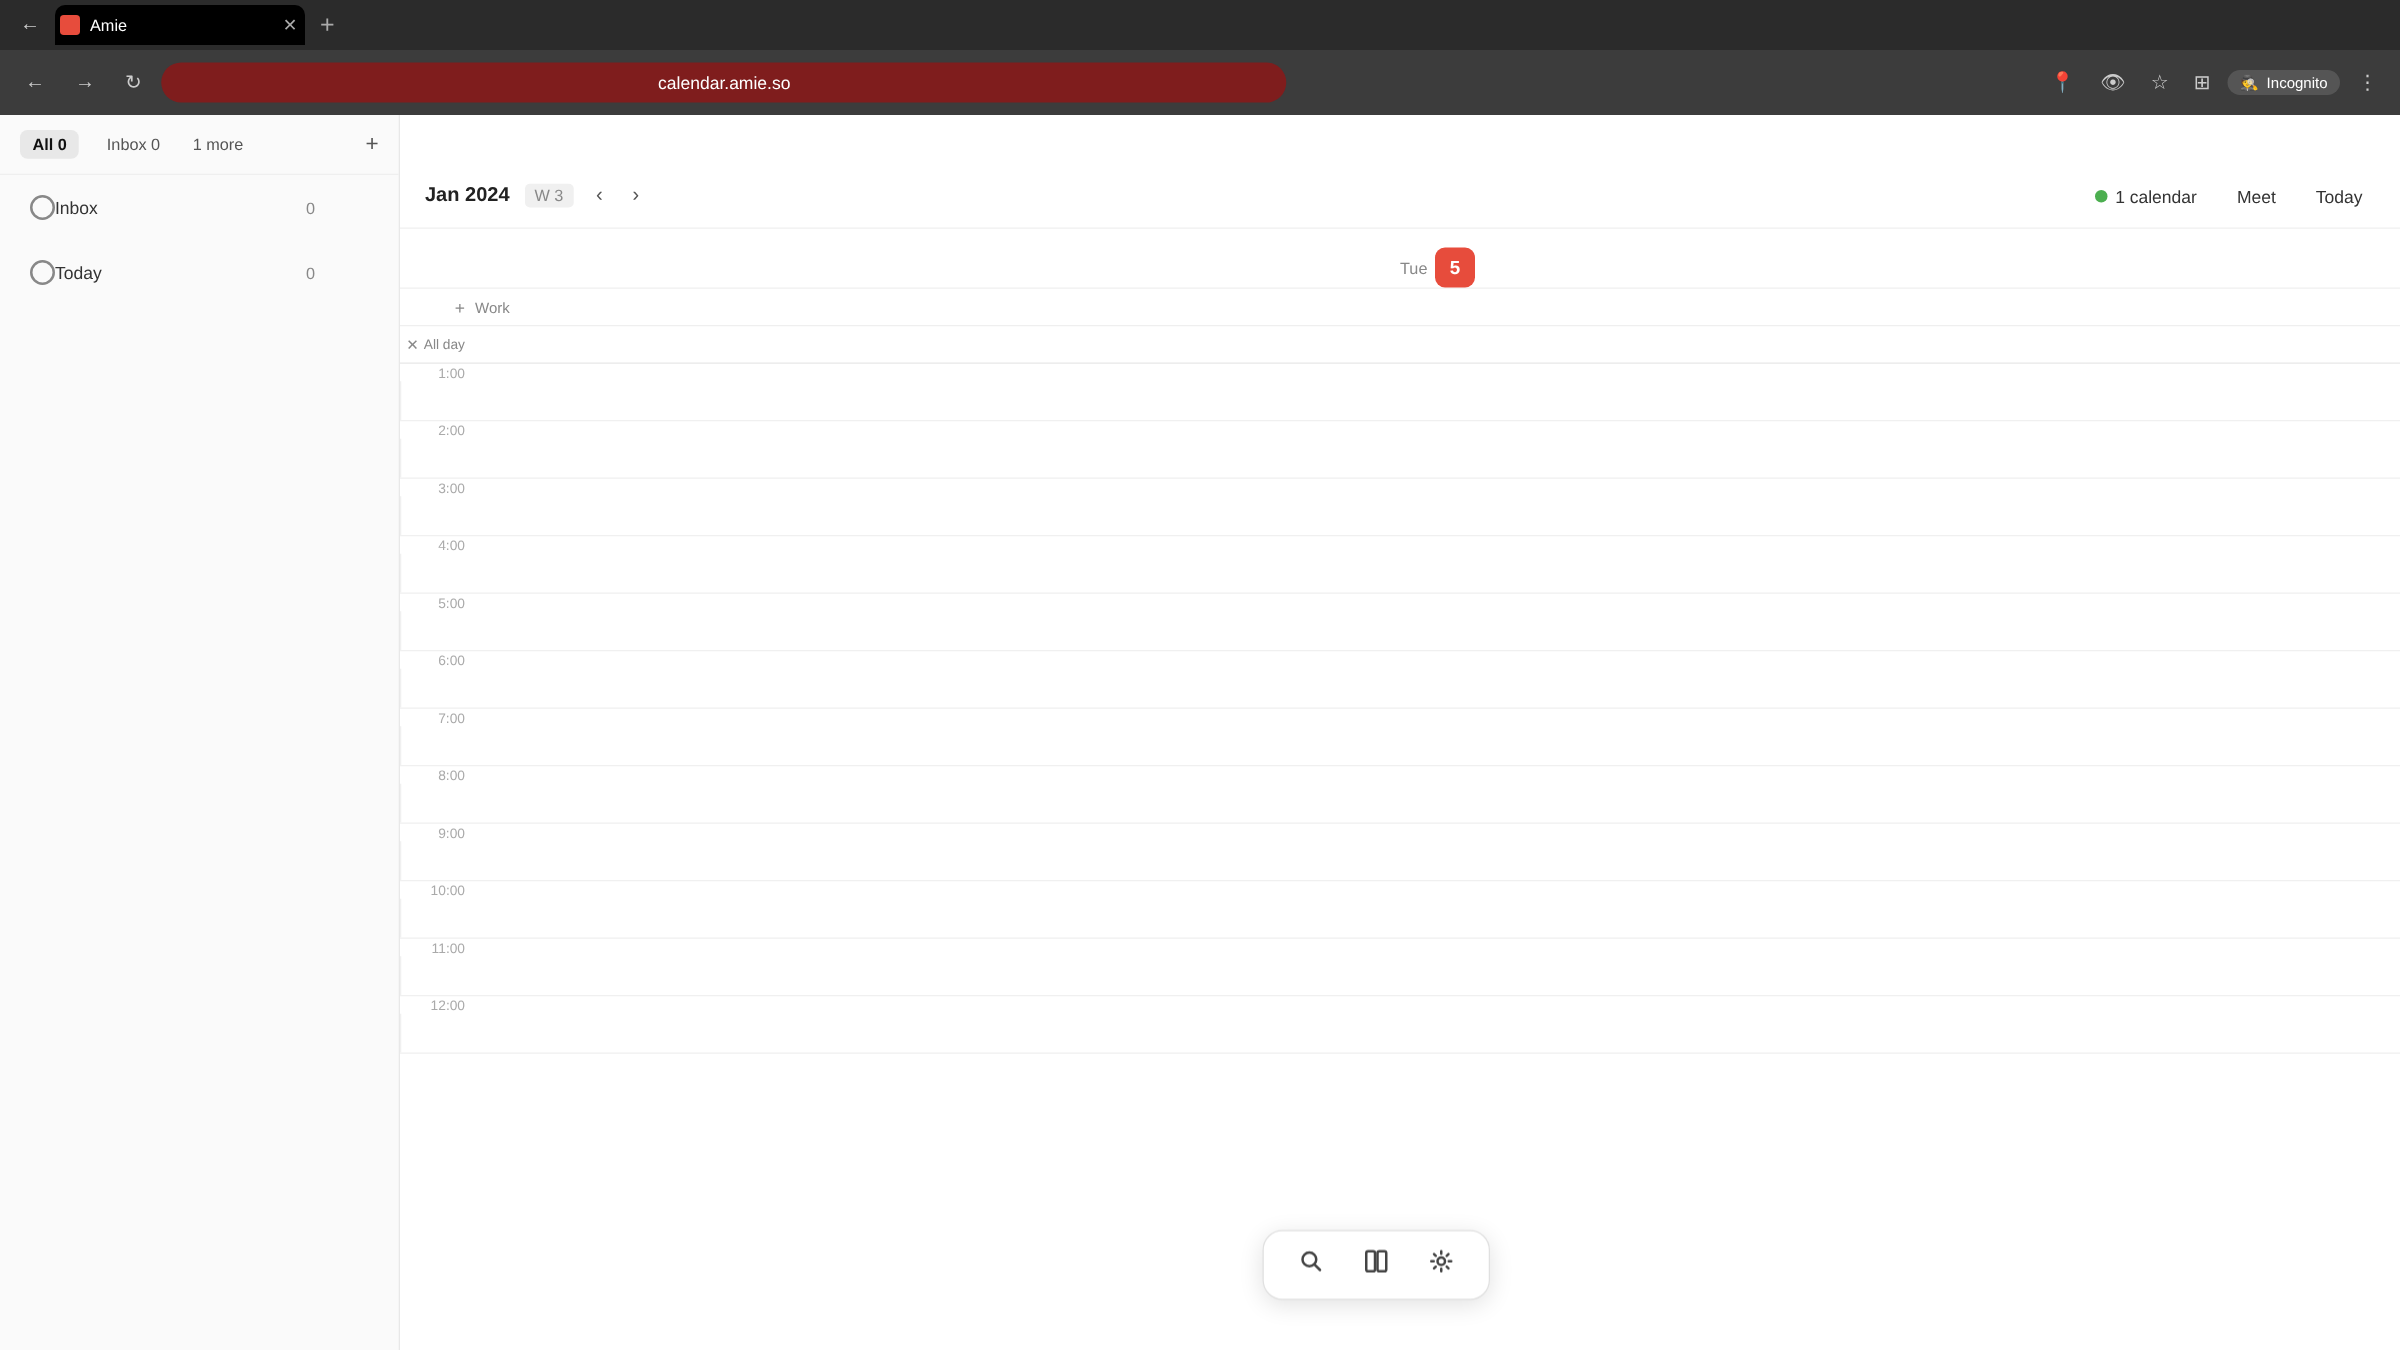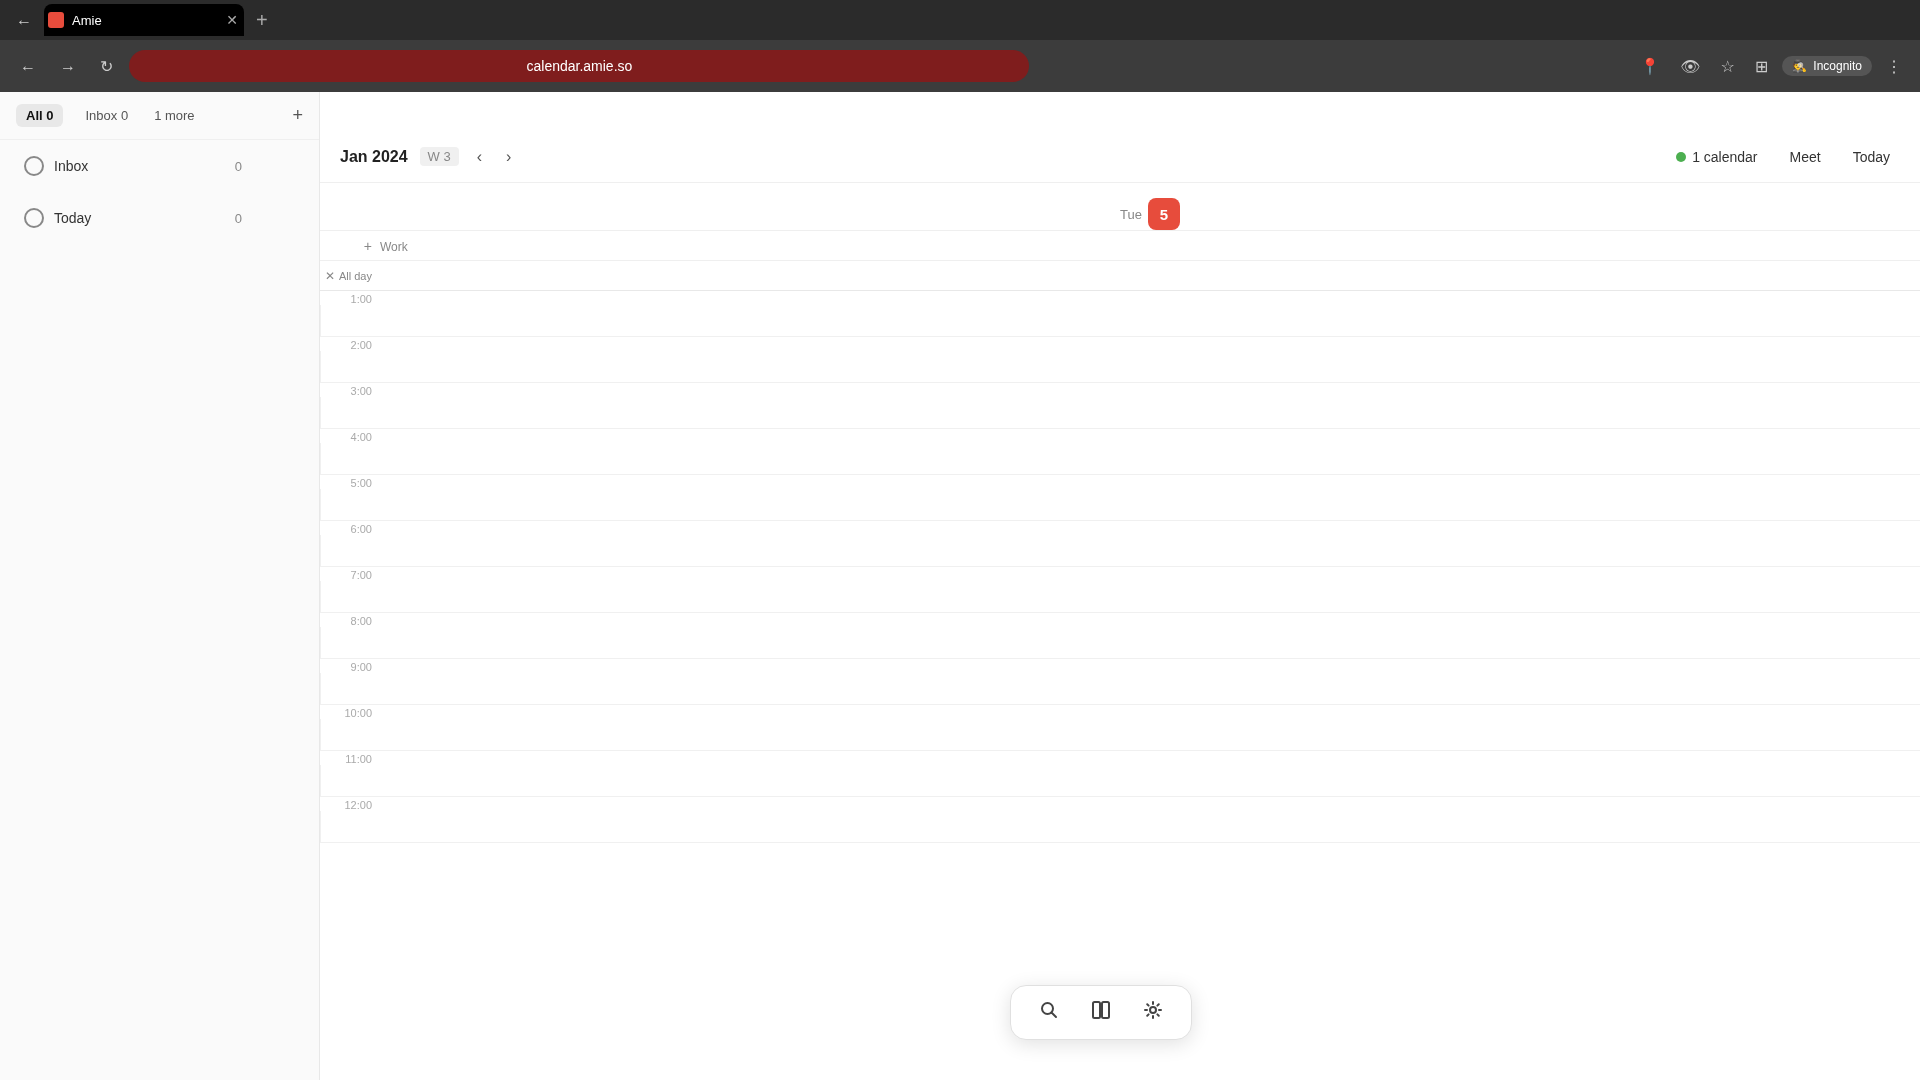--- a/index.html
+++ b/index.html
@@ -26,21 +26,21 @@
 
     
     .sidebar { width: 320px; border-right: 1px solid #e8e8e8; display: flex; flex-direction: column; background: #fafafa; flex-shrink: 0; }
     .sidebar-header { padding: 12px 16px; display: flex; align-items: center; gap: 12px; border-bottom: 1px solid #efefef; }
     .filter-tab { font-size: 13px; padding: 4px 10px; border-radius: 6px; cursor: pointer; border: none; background: none; color: #555; }
     .filter-tab.active { background: #e8e8e8; color: #111; font-weight: 600; }
     .filter-more { font-size: 13px; color: #555; cursor: pointer; background: none; border: none; margin-left: 4px; }
     .sidebar-add-btn { margin-left: auto; background: none; border: none; color: #555; font-size: 18px; cursor: pointer; }
 
     .sidebar-section { padding: 10px 16px; }
-    .sidebar-item { display: flex; align-items: center; gap: 10px; padding: 6px 8px; border-radius: 8px; cursor: pointer; }
+    .sidebar-item { display: flex; align-items: center; padding: 6px 8px; border-radius: 8px; cursor: pointer; }
     .sidebar-item-icon { width: 20px; height: 20px; border-radius: 50%; border: 2px solid #888; display: flex; align-items: center; justify-content: center; flex-shrink: 0; }
     .sidebar-item-label { font-size: 14px; color: #333; flex: 1; }
     .sidebar-item-count { font-size: 13px; color: #888; }
     .sidebar-item-actions { display: flex; gap: 4px; opacity: 0; }
     .sidebar-action-btn { background: none; border: none; color: #888; cursor: pointer; font-size: 14px; padding: 2px 4px; }
 
     
     .calendar-area { flex: 1; display: flex; flex-direction: column; overflow: hidden; }
 
     

